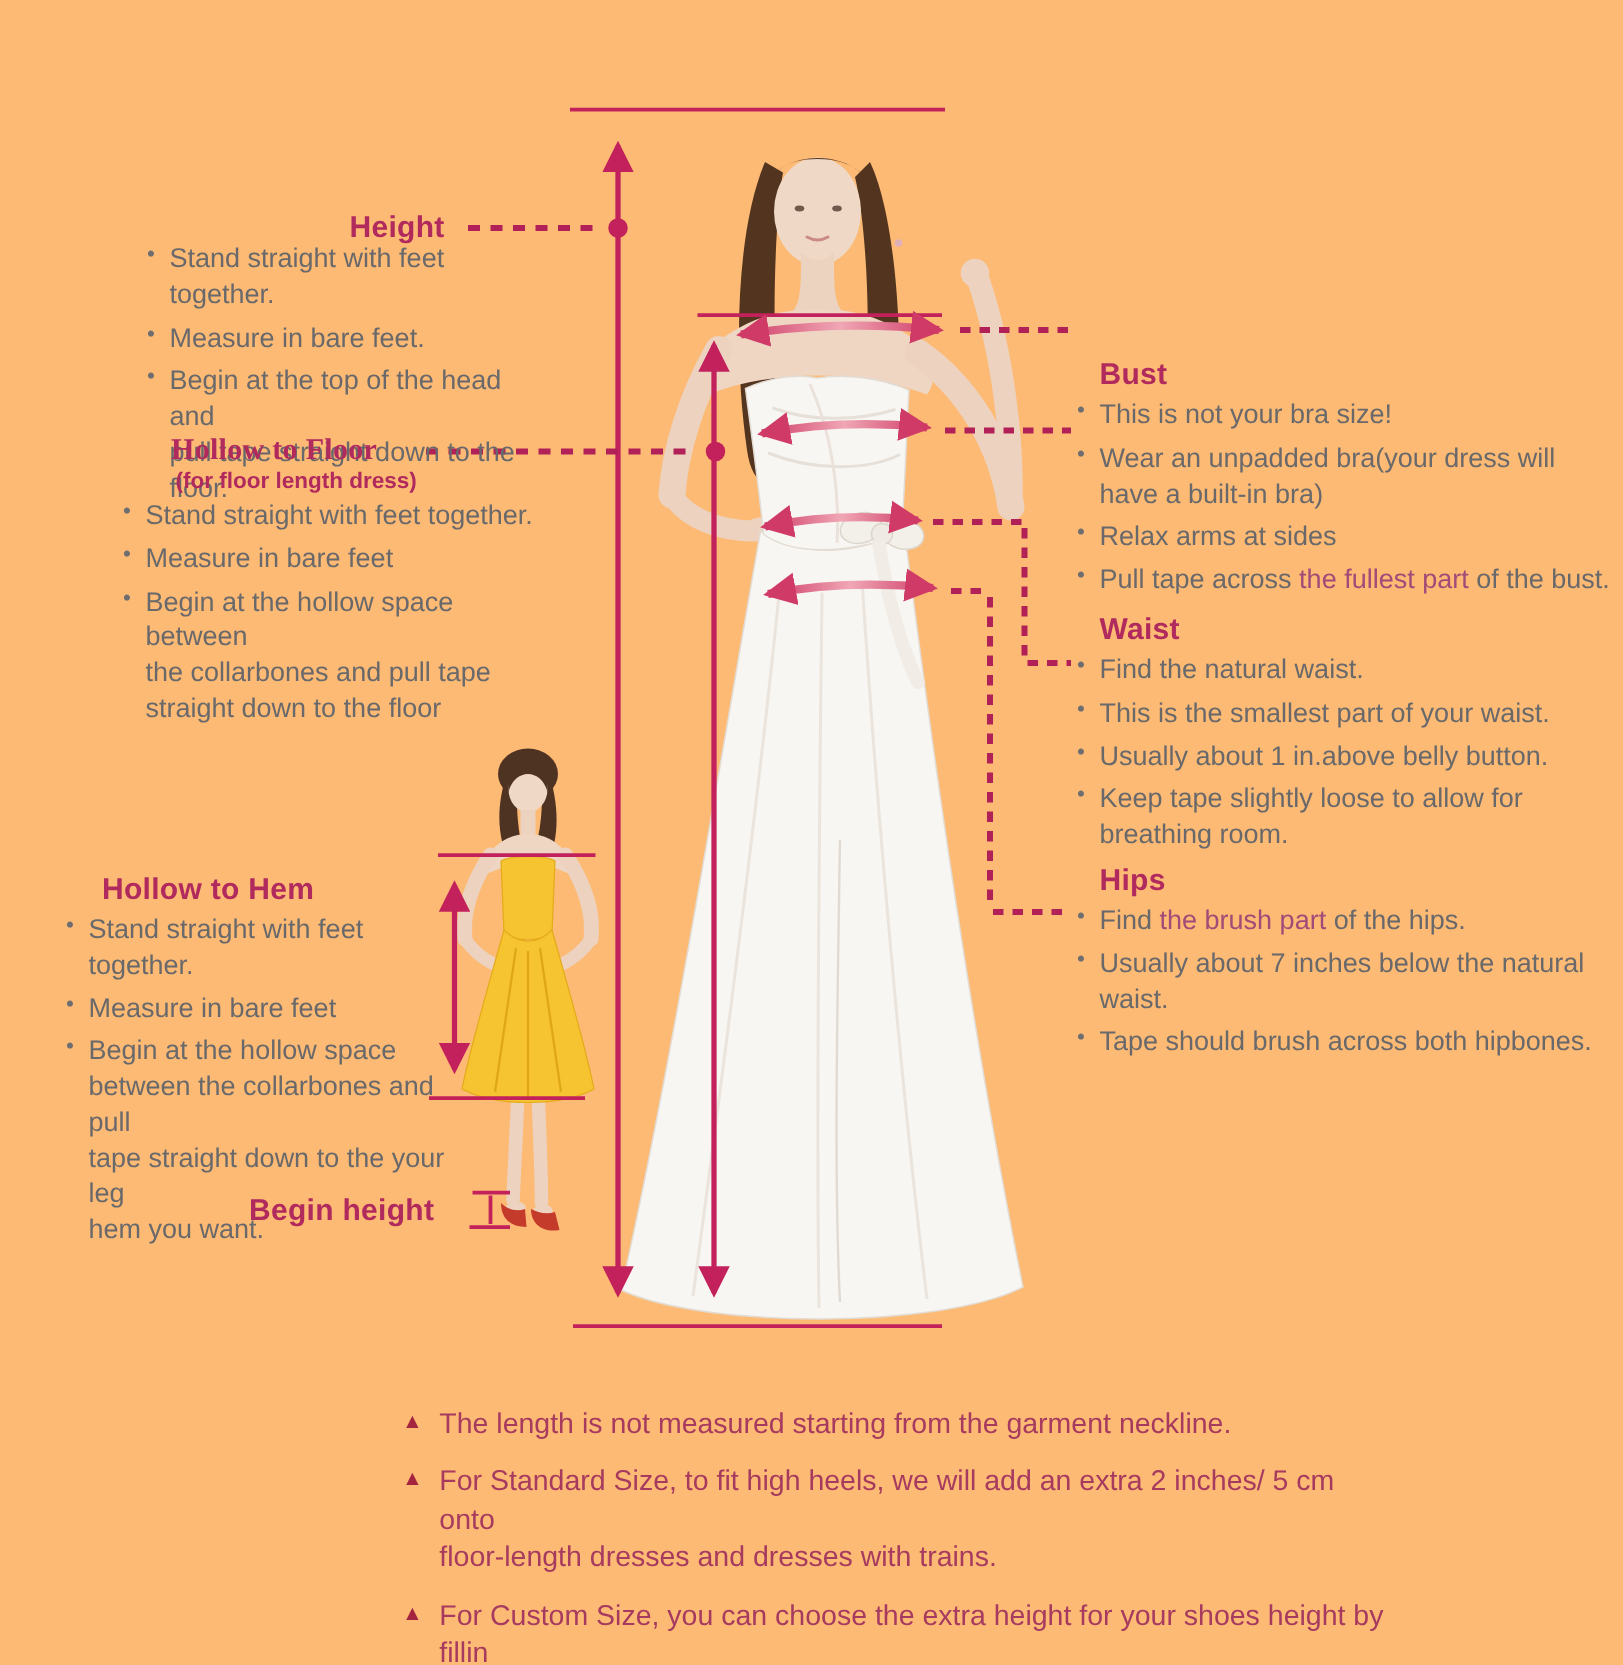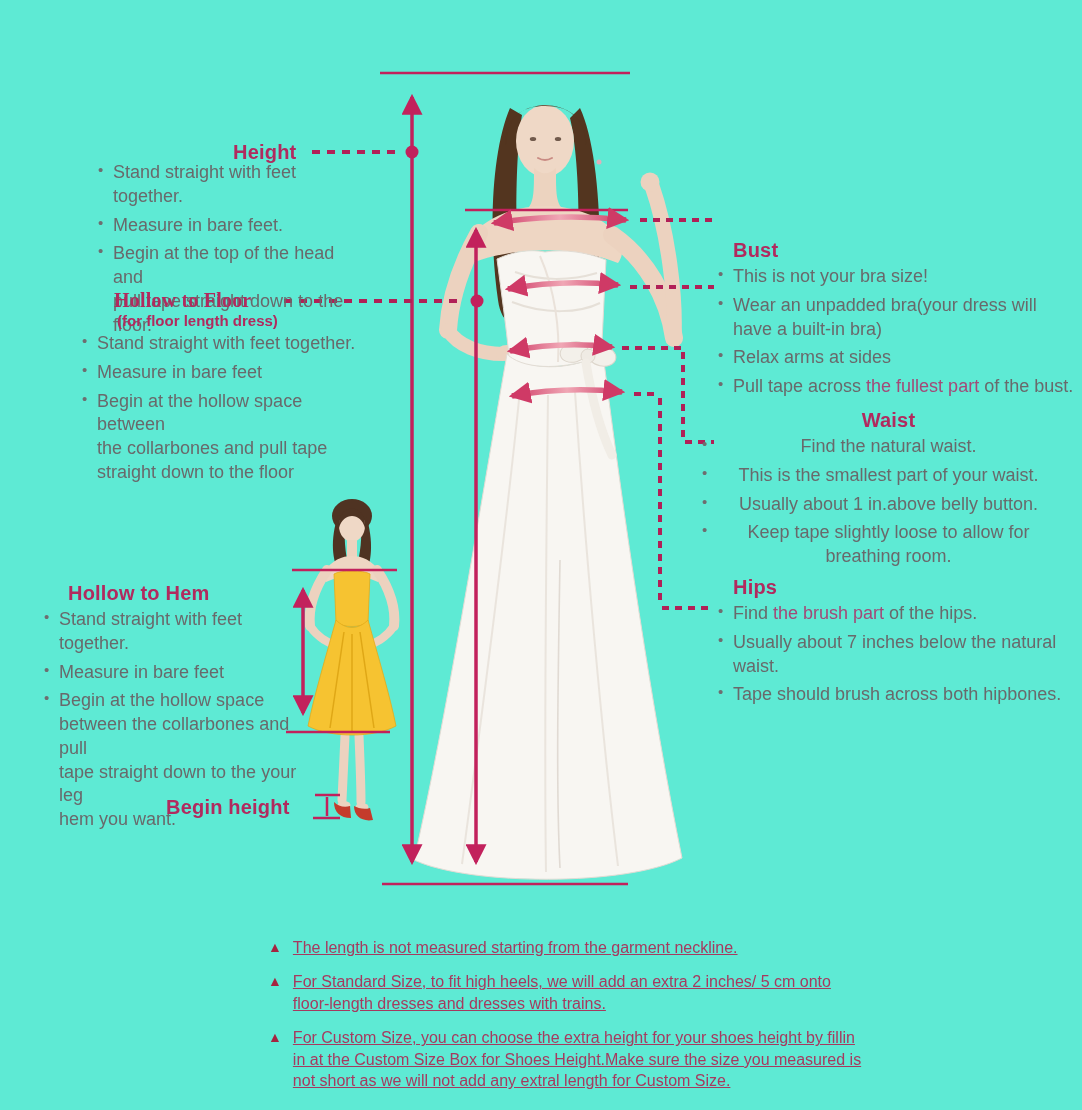--- a/index.html
+++ b/index.html
@@ -1,19 +1,19 @@
 <!DOCTYPE html>
 <html><head>
 <meta charset="utf-8">
 <style>
   * { margin:0; padding:0; box-sizing:border-box; }
   html,body { background:#ffffff; }
   body { font-family:"Liberation Sans", sans-serif; }
   #canvas {
-    position:relative; width:1082px; height:1110px; background:#5eead4;
+    position:relative; width:1082px; height:1110px; background:#fdba74;
     overflow:hidden;
   }
   svg.layer { position:absolute; left:0; top:0; pointer-events:none; }
 
   .abs { position:absolute; }
   h2.sec-title {
     font-size:20px; line-height:24px; font-weight:bold; color:#b12a5e;
     letter-spacing:.2px;
   }
   .sec-subtitle {
@@ -29,21 +29,21 @@
     color:#6e6e70; font-size:15px;
   }
   .hl { color:#a24a78;text-align:center; }
 
   .right-col h2.sec-title { margin:0 0 3px 17px; }
 
   #notes { width:660px; }
   .note { display:flex; gap:11px; margin-bottom:13px; align-items:flex-start; }
   .note .tri { color:#a52440; font-size:14px; line-height:20px; flex:0 0 auto; }
   .note .note-text {
-    font-size:16px; line-height:1.34; color:#a63a5f; white-space:pre-line;text-decoration:underline;
+    font-size:19px; line-height:1.34; color:#a63a5f; white-space:pre-line;
   }
 </style>
 </head>
 <body>
 
 <div id="canvas">
 
   <svg class="layer" width="1082" height="1110" viewBox="0 0 1082 1110">
     <defs>
       <marker id="ah" viewBox="0 0 10 10" refX="8.5" refY="5" markerWidth="6" markerHeight="6" orient="auto-start-reverse">
@@ -216,21 +216,21 @@
     <h2 class="sec-title">Bust</h2>
     <ul class="bullets">
       <li>This is not your bra size!</li>
       <li>Wear an unpadded bra(your dress will
 have a built-in bra)</li>
       <li>Relax arms at sides</li>
       <li><span>Pull tape across </span><span class="hl">the fullest part</span><span> of the bust.</span></li>
     </ul>
   </div>
 
-  <div class="abs right-col" style="left:700px; top:408px; width:360px;text-align:center;">
+  <div class="abs right-col" style="left:716px; top:408px; width:360px;">
     <h2 class="sec-title">Waist</h2>
     <ul class="bullets">
       <li>Find the natural waist.</li>
       <li>This is the smallest part of your waist.</li>
       <li>Usually about 1 in.above belly button.</li>
       <li>Keep tape slightly loose to allow for
 breathing room.</li>
     </ul>
   </div>
 

